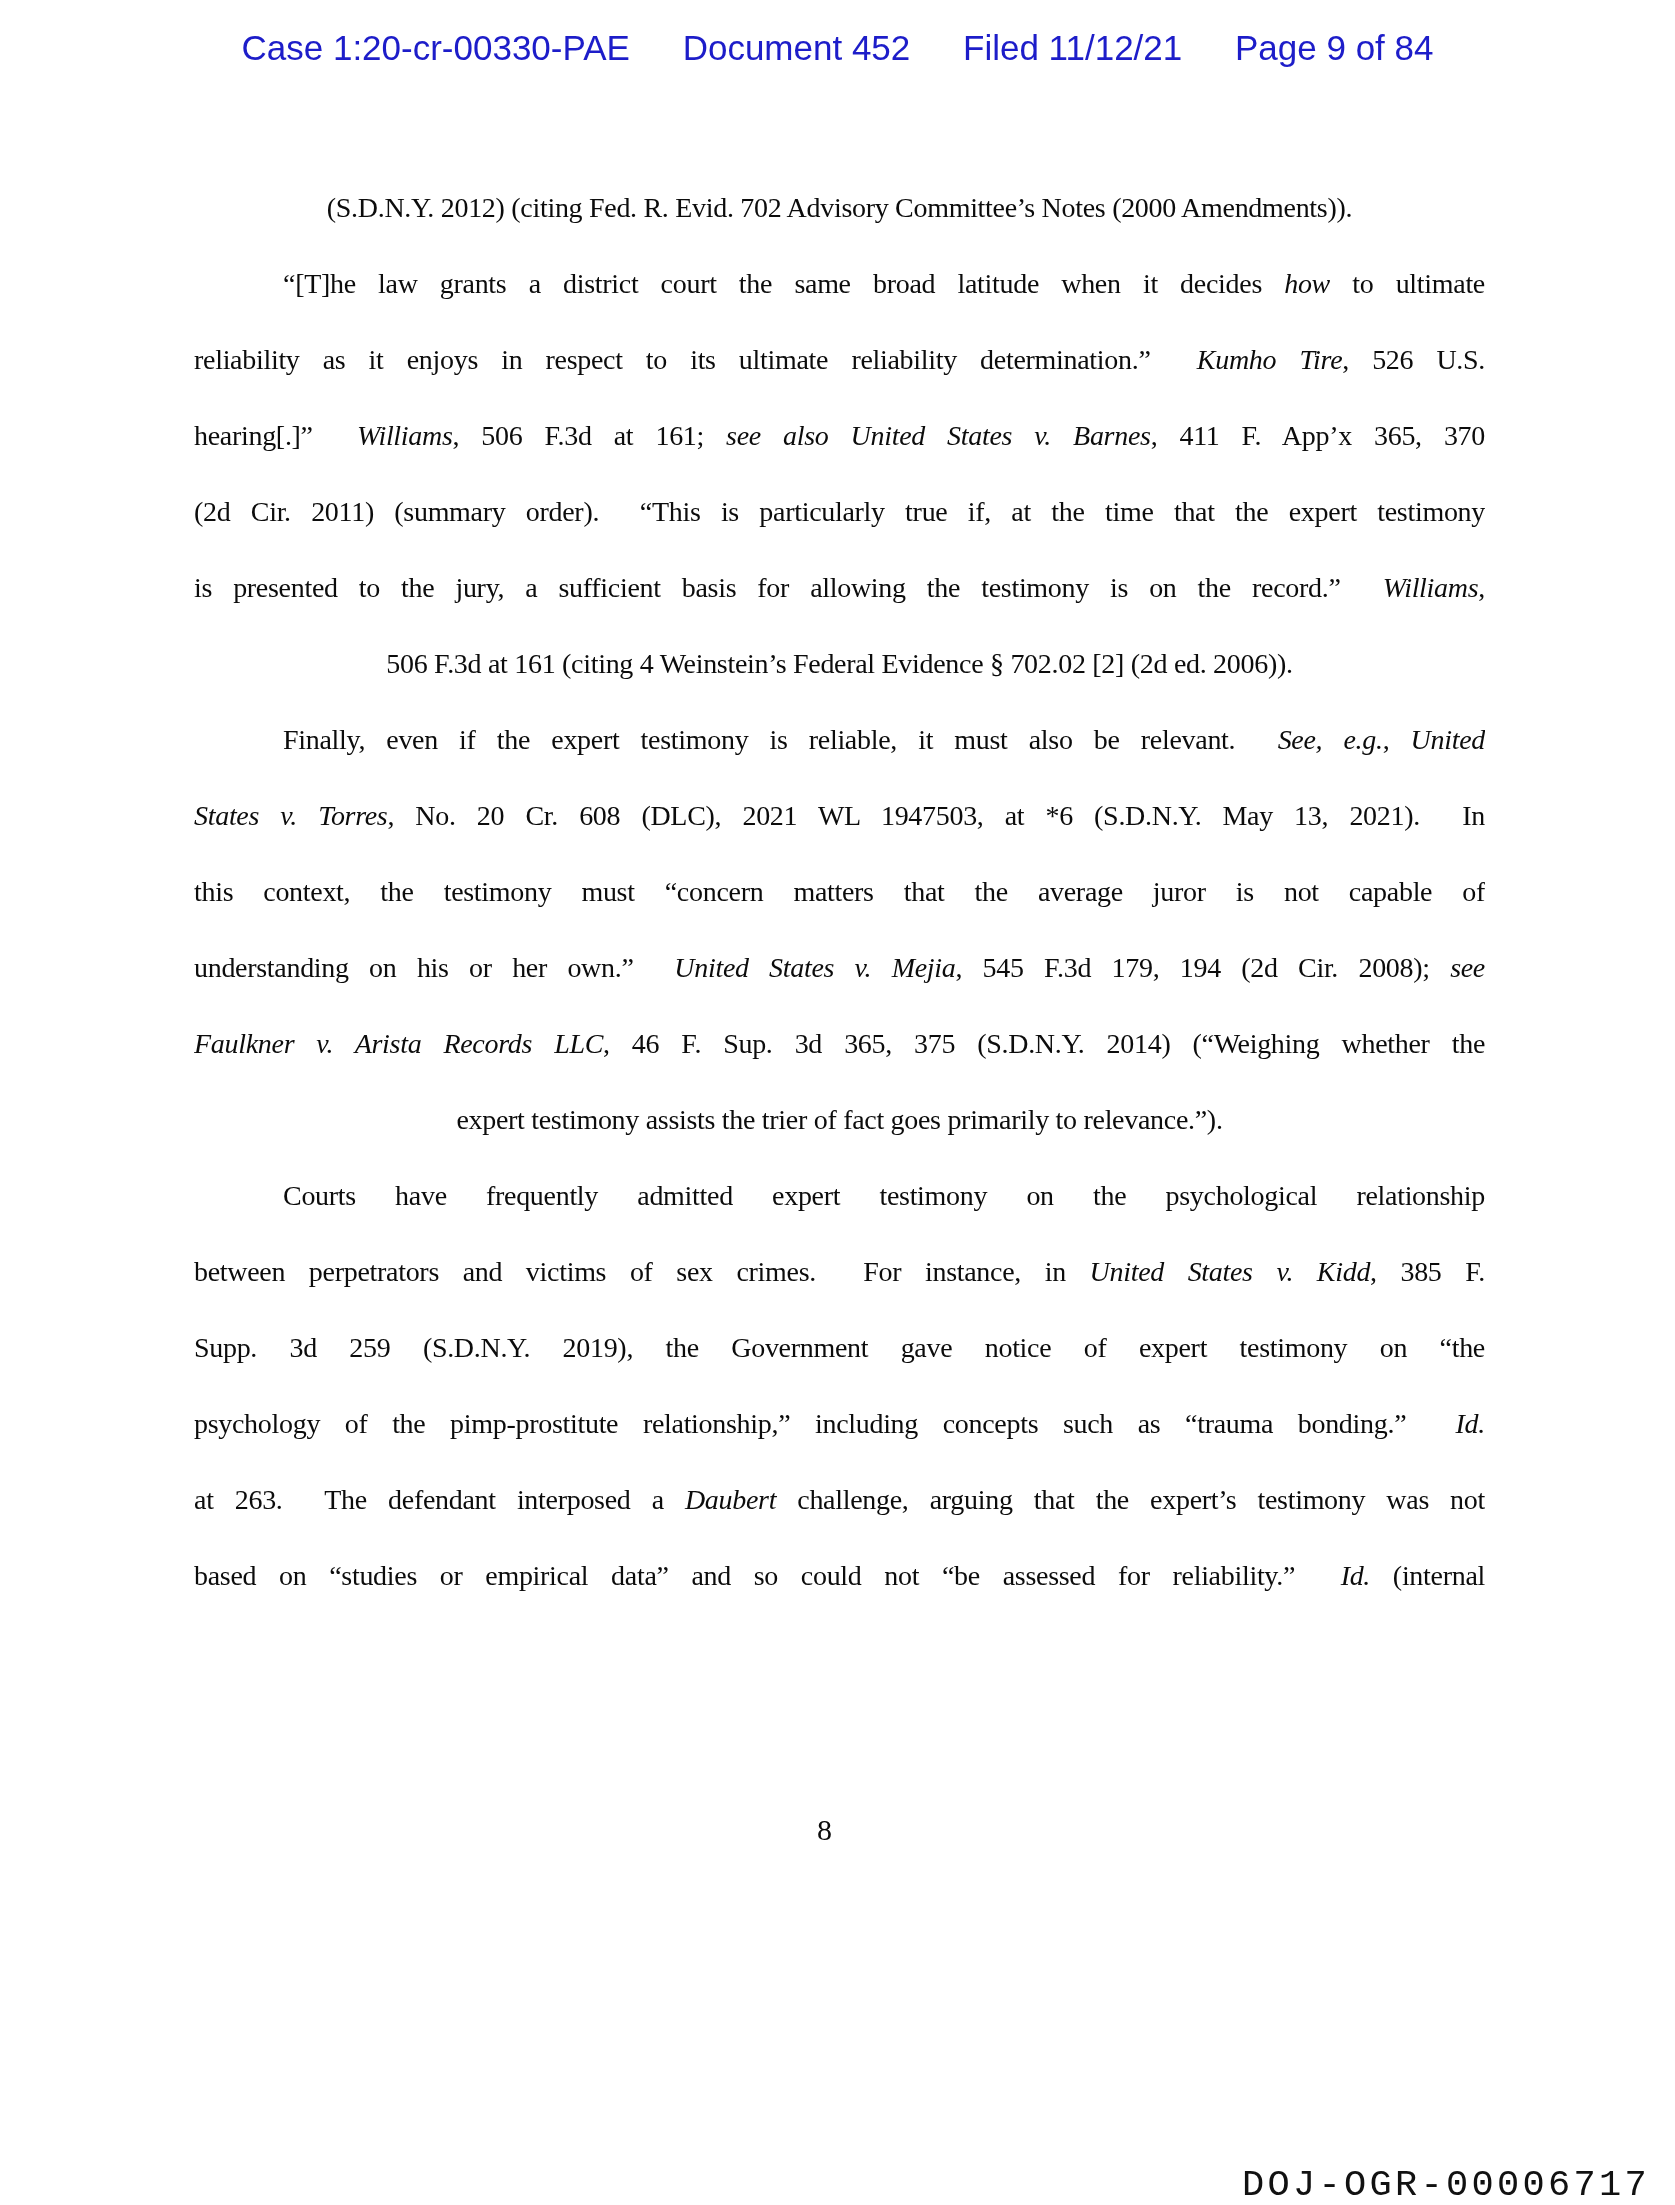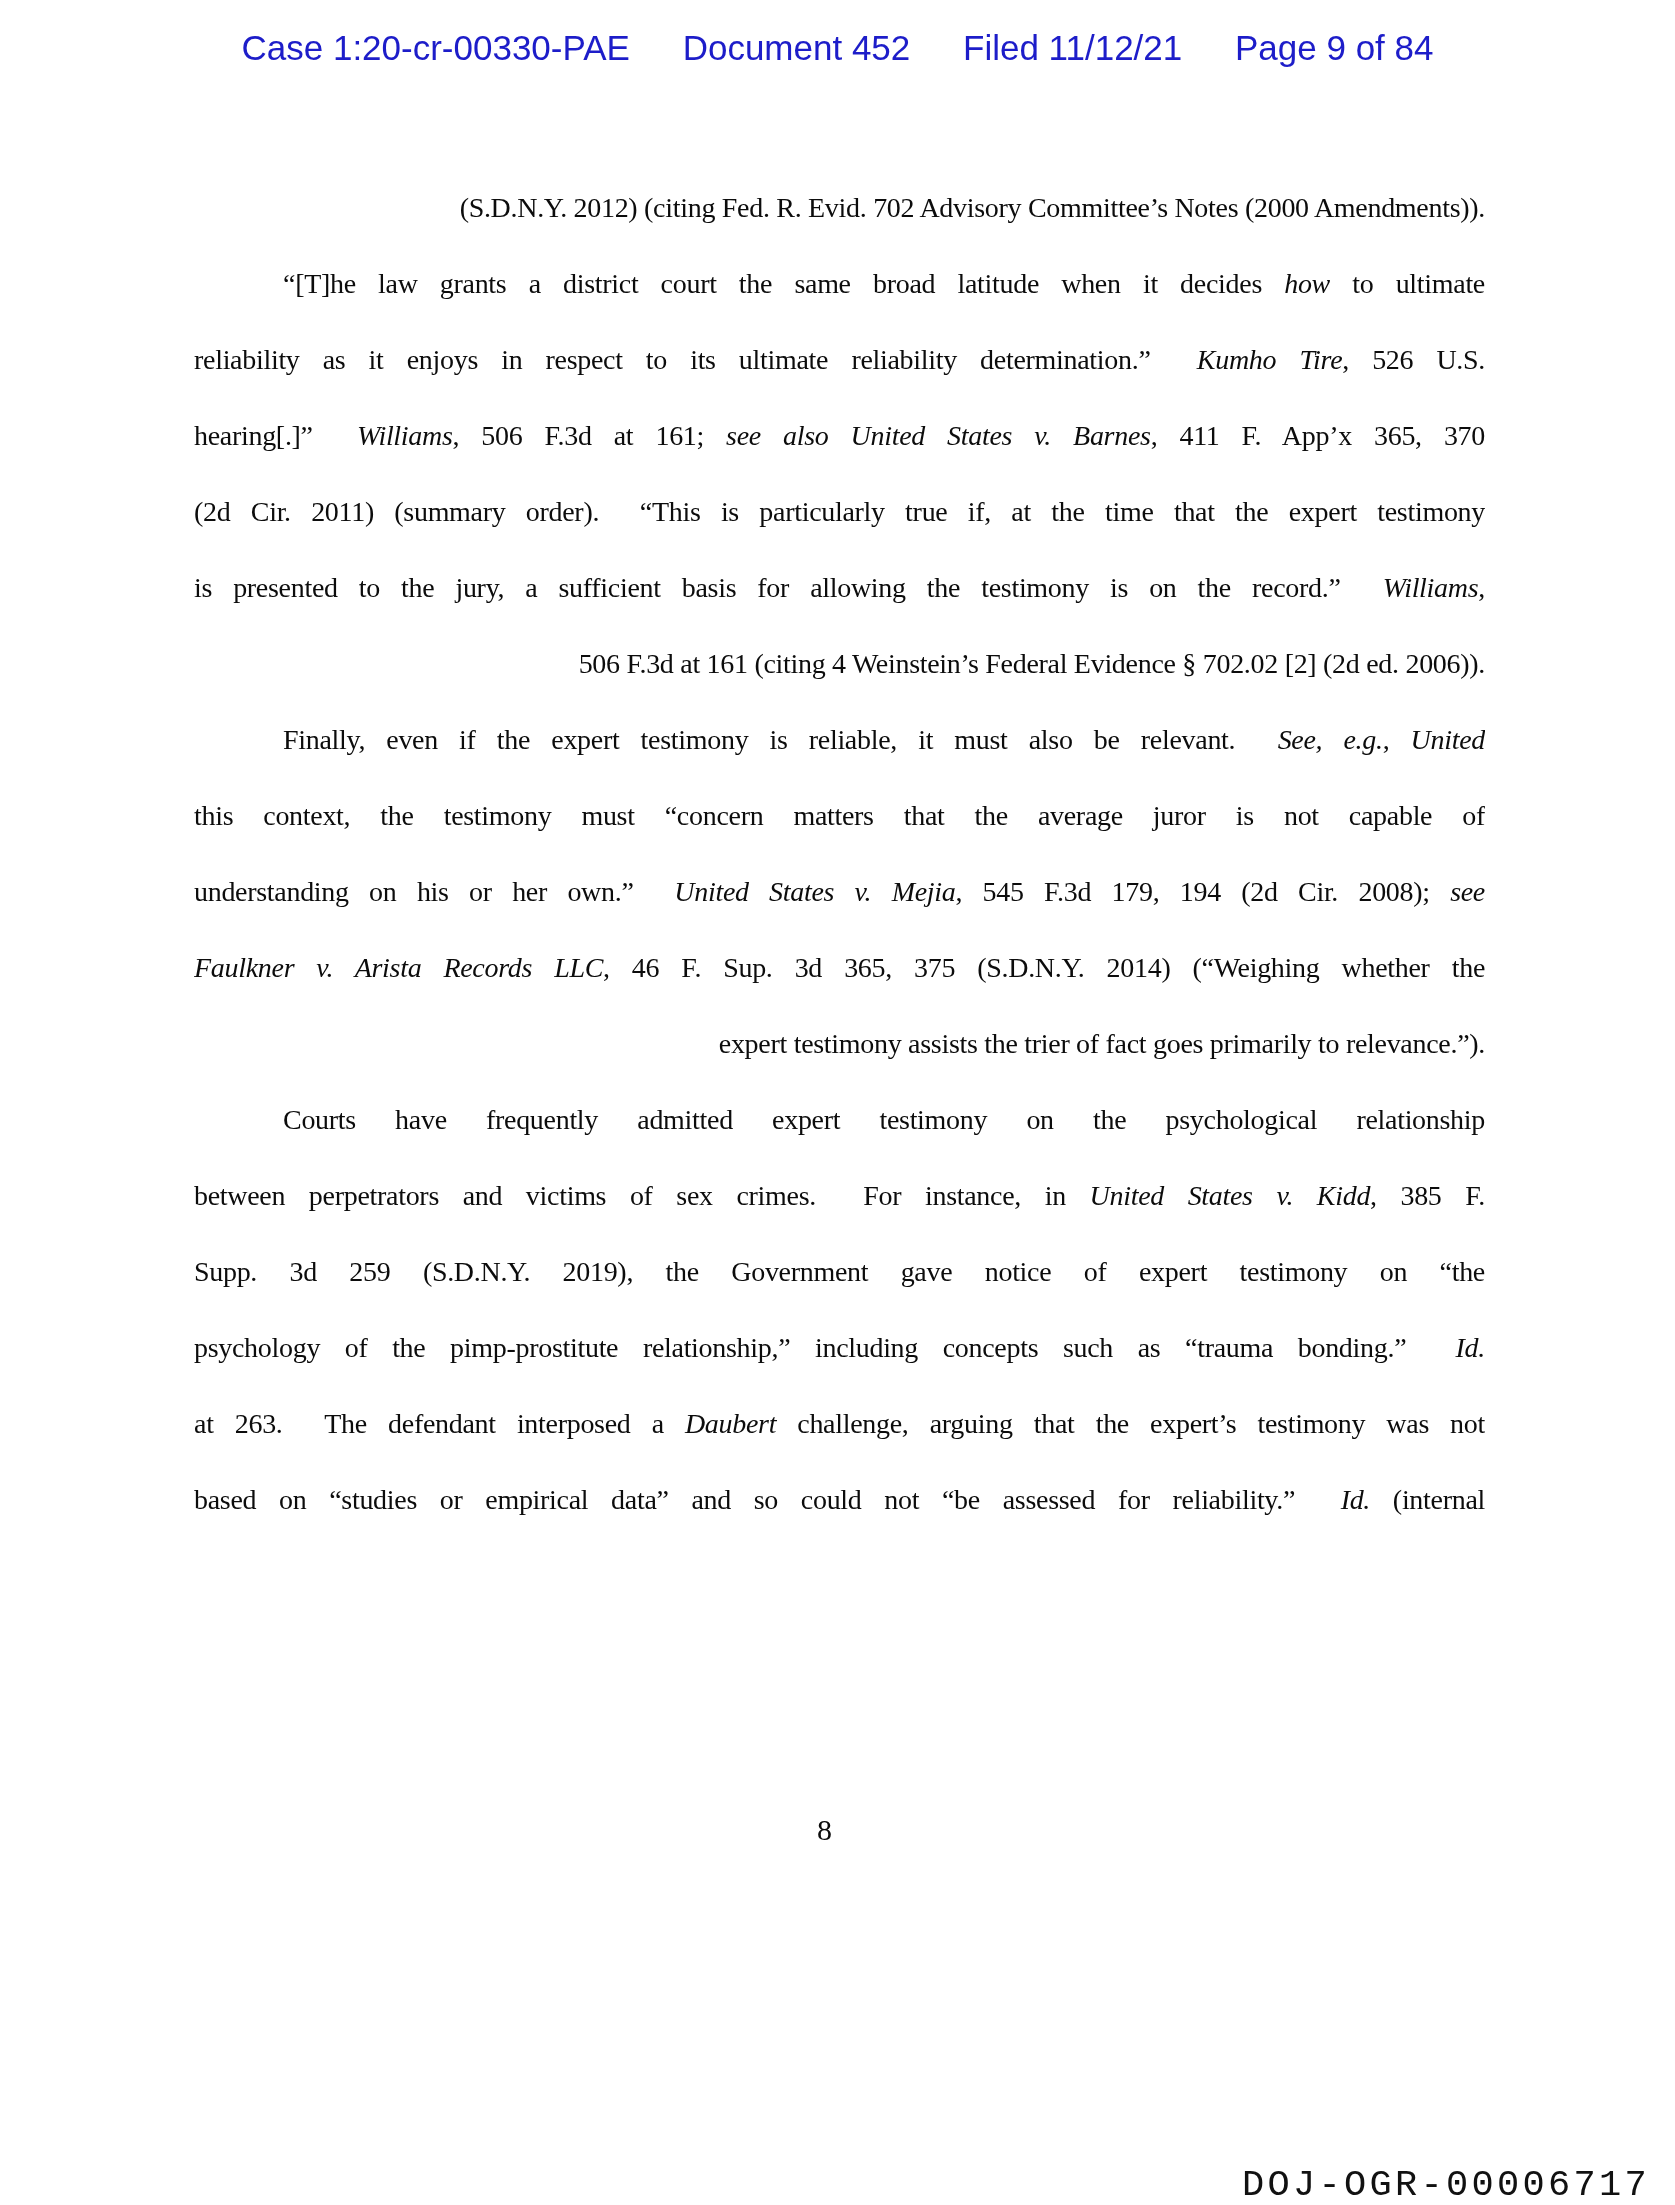--- a/index.html
+++ b/index.html
@@ -31,21 +31,21 @@
     position: absolute;
     top: 170px; left: 194px;
     width: 1291px;
   }
   .line {
     height: 76px;
     line-height: 76px;
     font-size: 28px;
     letter-spacing: -0.3px;
     overflow: hidden;
-    text-align: right;
+    text-align: center;
   }
   .line.just { text-align: justify; text-align-last: justify; }
   .line.indent { text-indent: 89px; }
   .it { font-style: italic; }
 
   
   .page-number {
     position: absolute;
     top: 1812px; left: 0; width: 1649px;
     text-align: center;
@@ -79,20 +79,21 @@
 
   <div class="body-text" id="body-lines">
       <div class="line"><span>(S.D.N.Y. 2012) (citing Fed. R. Evid. 702 Advisory Committee’s Notes (2000 Amendments)).</span></div>
       <div class="line just indent"><span>“[T]he law grants a district court the same broad latitude when it decides </span><span class="it">how</span><span> to ultimate</span></div>
       <div class="line just"><span>reliability as it enjoys in respect to its ultimate reliability determination.”&nbsp; </span><span class="it">Kumho Tire</span><span>, 526 U.S.</span></div>
       <div class="line just"><span>hearing[.]”&nbsp; </span><span class="it">Williams</span><span>, 506 F.3d at 161; </span><span class="it">see also United States v. Barnes</span><span>, 411 F. App’x 365, 370</span></div>
       <div class="line just"><span>(2d Cir. 2011) (summary order).&nbsp; “This is particularly true if, at the time that the expert testimony</span></div>
       <div class="line just"><span>is presented to the jury, a sufficient basis for allowing the testimony is on the record.”&nbsp; </span><span class="it">Williams</span><span>,</span></div>
       <div class="line"><span>506 F.3d at 161 (citing 4 Weinstein’s Federal Evidence § 702.02 [2] (2d ed. 2006)).</span></div>
       <div class="line just indent"><span>Finally, even if the expert testimony is reliable, it must also be relevant.&nbsp; </span><span class="it">See, e.g.</span><span>, </span><span class="it">United</span></div>
+      <div class="line just"><span class="it">States v. Torres</span><span>, No. 20 Cr. 608 (DLC), 2021 WL 1947503, at *6 (S.D.N.Y. May 13, 2021).&nbsp; In</span></div>
       <div class="line just"><span>this context, the testimony must “concern matters that the average juror is not capable of</span></div>
       <div class="line just"><span>understanding on his or her own.”&nbsp; </span><span class="it">United States v. Mejia</span><span>, 545 F.3d 179, 194 (2d Cir. 2008); </span><span class="it">see</span></div>
       <div class="line just"><span class="it">Faulkner v. Arista Records LLC</span><span>, 46 F. Sup. 3d 365, 375 (S.D.N.Y. 2014) (“Weighing whether the</span></div>
       <div class="line"><span>expert testimony assists the trier of fact goes primarily to relevance.”).</span></div>
       <div class="line just indent"><span>Courts have frequently admitted expert testimony on the psychological relationship</span></div>
       <div class="line just"><span>between perpetrators and victims of sex crimes.&nbsp; For instance, in </span><span class="it">United States v. Kidd</span><span>, 385 F.</span></div>
       <div class="line just"><span>Supp. 3d 259 (S.D.N.Y. 2019), the Government gave notice of expert testimony on “the</span></div>
       <div class="line just"><span>psychology of the pimp-prostitute relationship,” including concepts such as “trauma bonding.”&nbsp; </span><span class="it">Id.</span></div>
       <div class="line just"><span>at 263.&nbsp; The defendant interposed a </span><span class="it">Daubert</span><span> challenge, arguing that the expert’s testimony was not</span></div>
       <div class="line just"><span>based on “studies or empirical data” and so could not “be assessed for reliability.”&nbsp; </span><span class="it">Id.</span><span> (internal</span></div>

